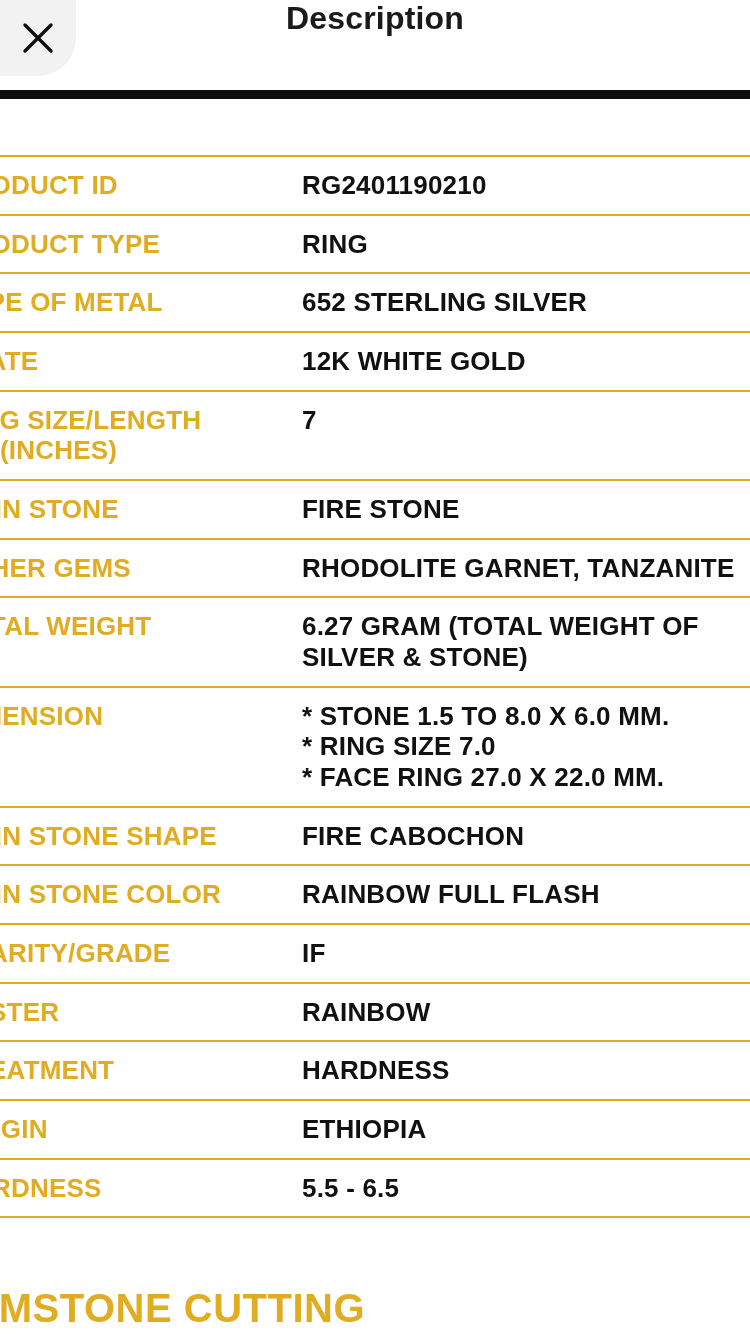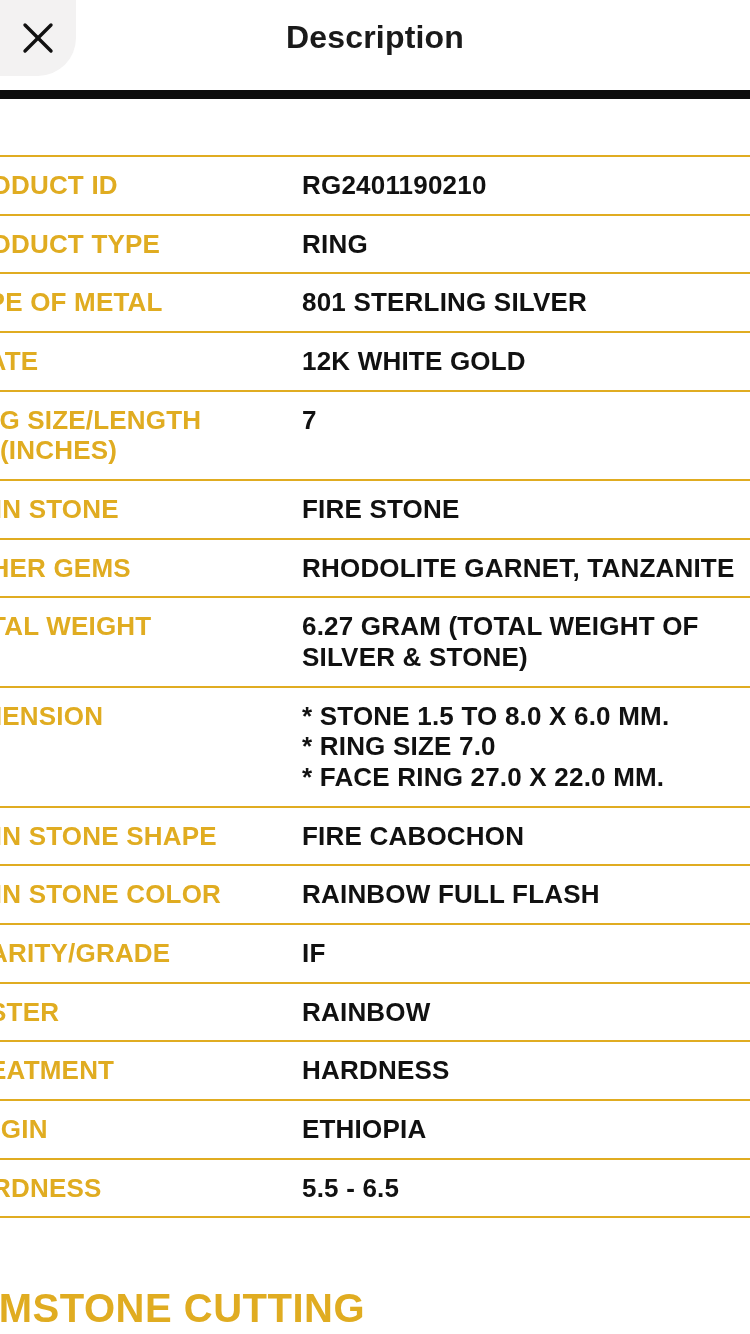--- a/index.html
+++ b/index.html
@@ -17,21 +17,21 @@
     background: #ffffff;
     overflow: hidden;
   }
 
   
   .header {
     position: relative;
     height: 86px;
     background: #ffffff;
     display: flex;
-    align-items: center;
+    align-items: flex-start;
     justify-content: center;
   }
   .close-btn {
     position: absolute;
     left: 0px;
     top: 0px;
     width: 76px;
     height: 76px;
     border-radius: 0 0 38px 0;
     background: #f3f2f2;
@@ -133,21 +133,21 @@
       <tr>
         <td class="label">PRODUCT ID</td>
         <td class="value">RG2401190210</td>
       </tr>
       <tr>
         <td class="label">PRODUCT TYPE</td>
         <td class="value">RING</td>
       </tr>
       <tr>
         <td class="label">TYPE OF METAL</td>
-        <td class="value">801 STERLING SILVER</td>
+        <td class="value">652 STERLING SILVER</td>
       </tr>
       <tr>
         <td class="label">PLATE</td>
         <td class="value">12K WHITE GOLD</td>
       </tr>
       <tr>
         <td class="label">RING SIZE/LENGTH
 (INCHES)</td>
         <td class="value">7</td>
       </tr>

